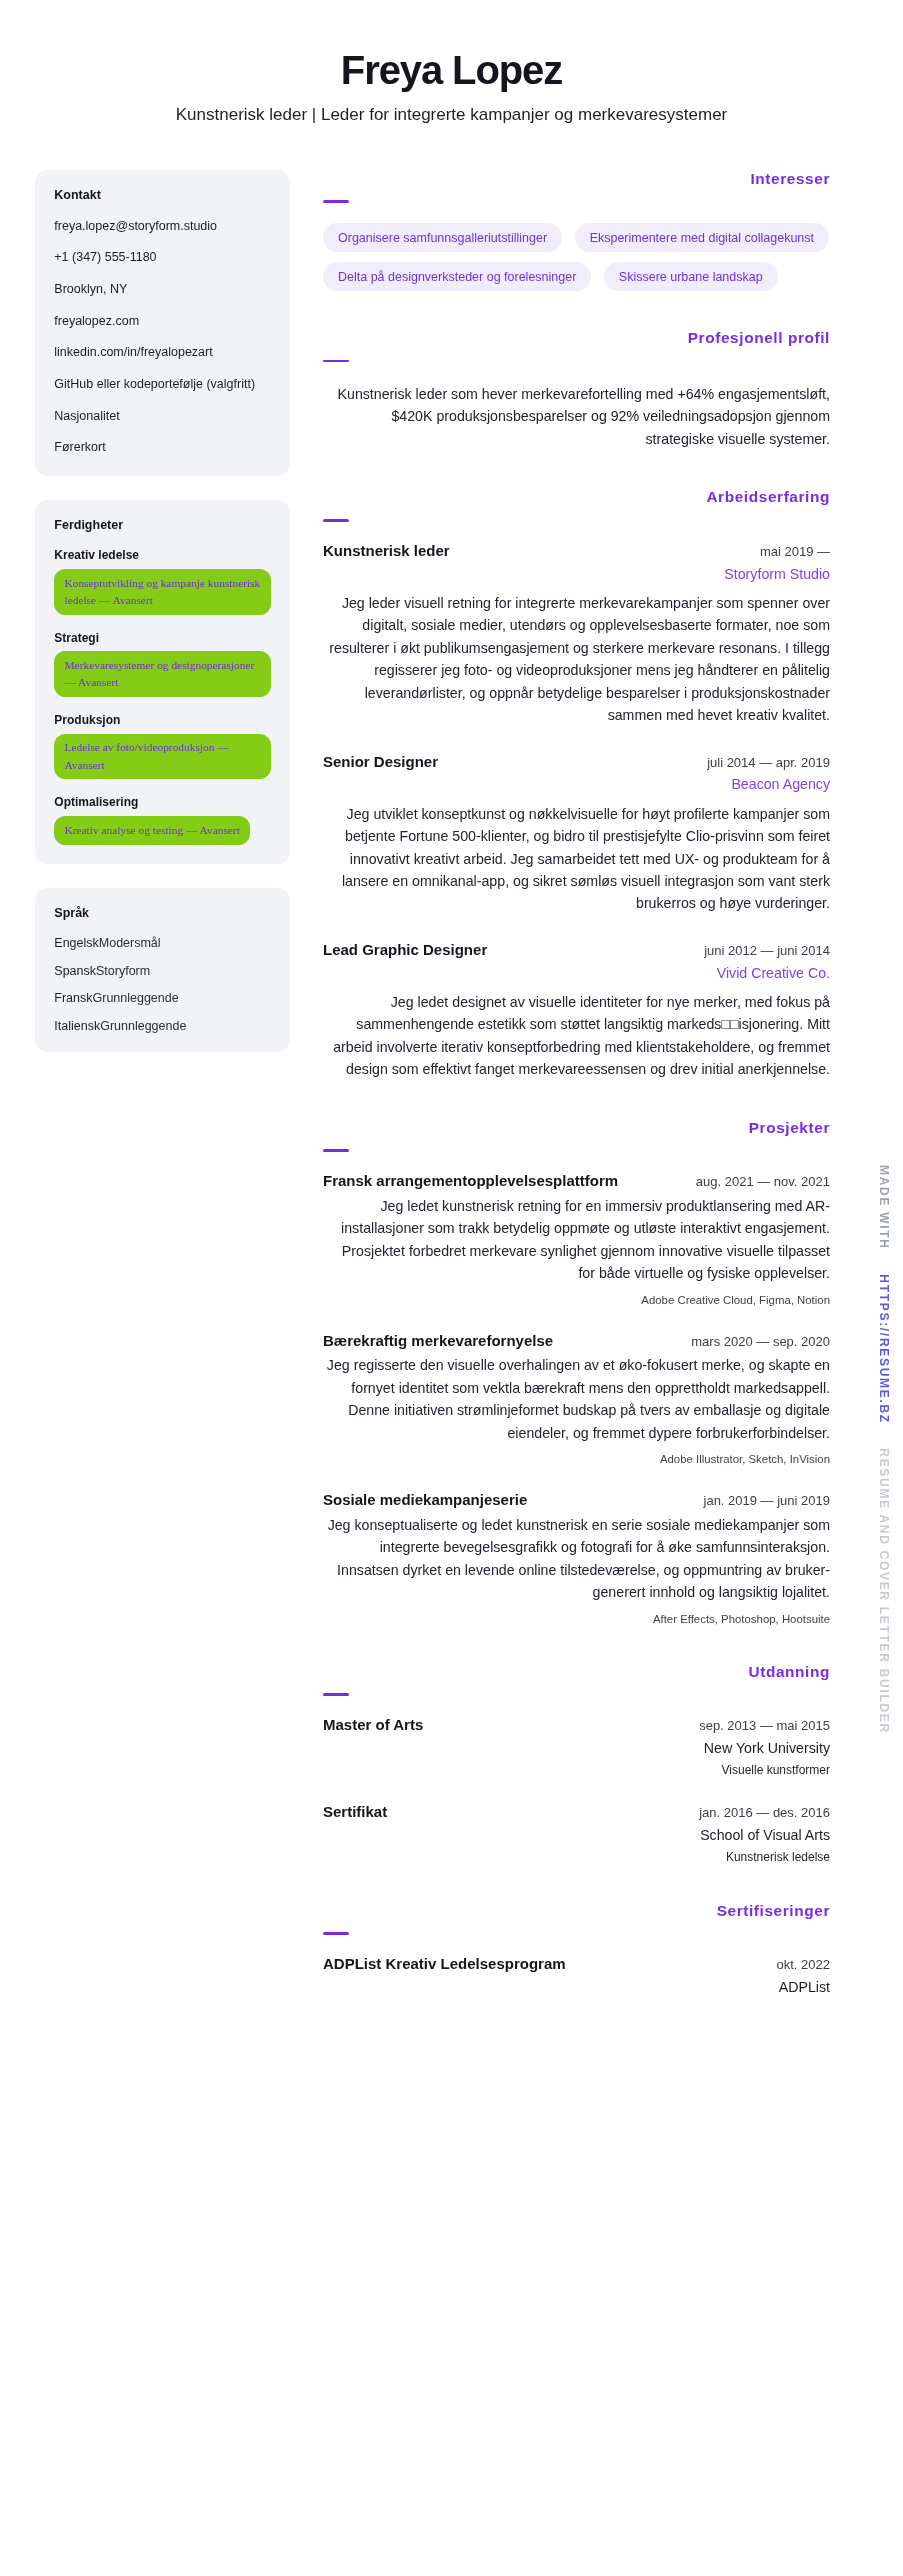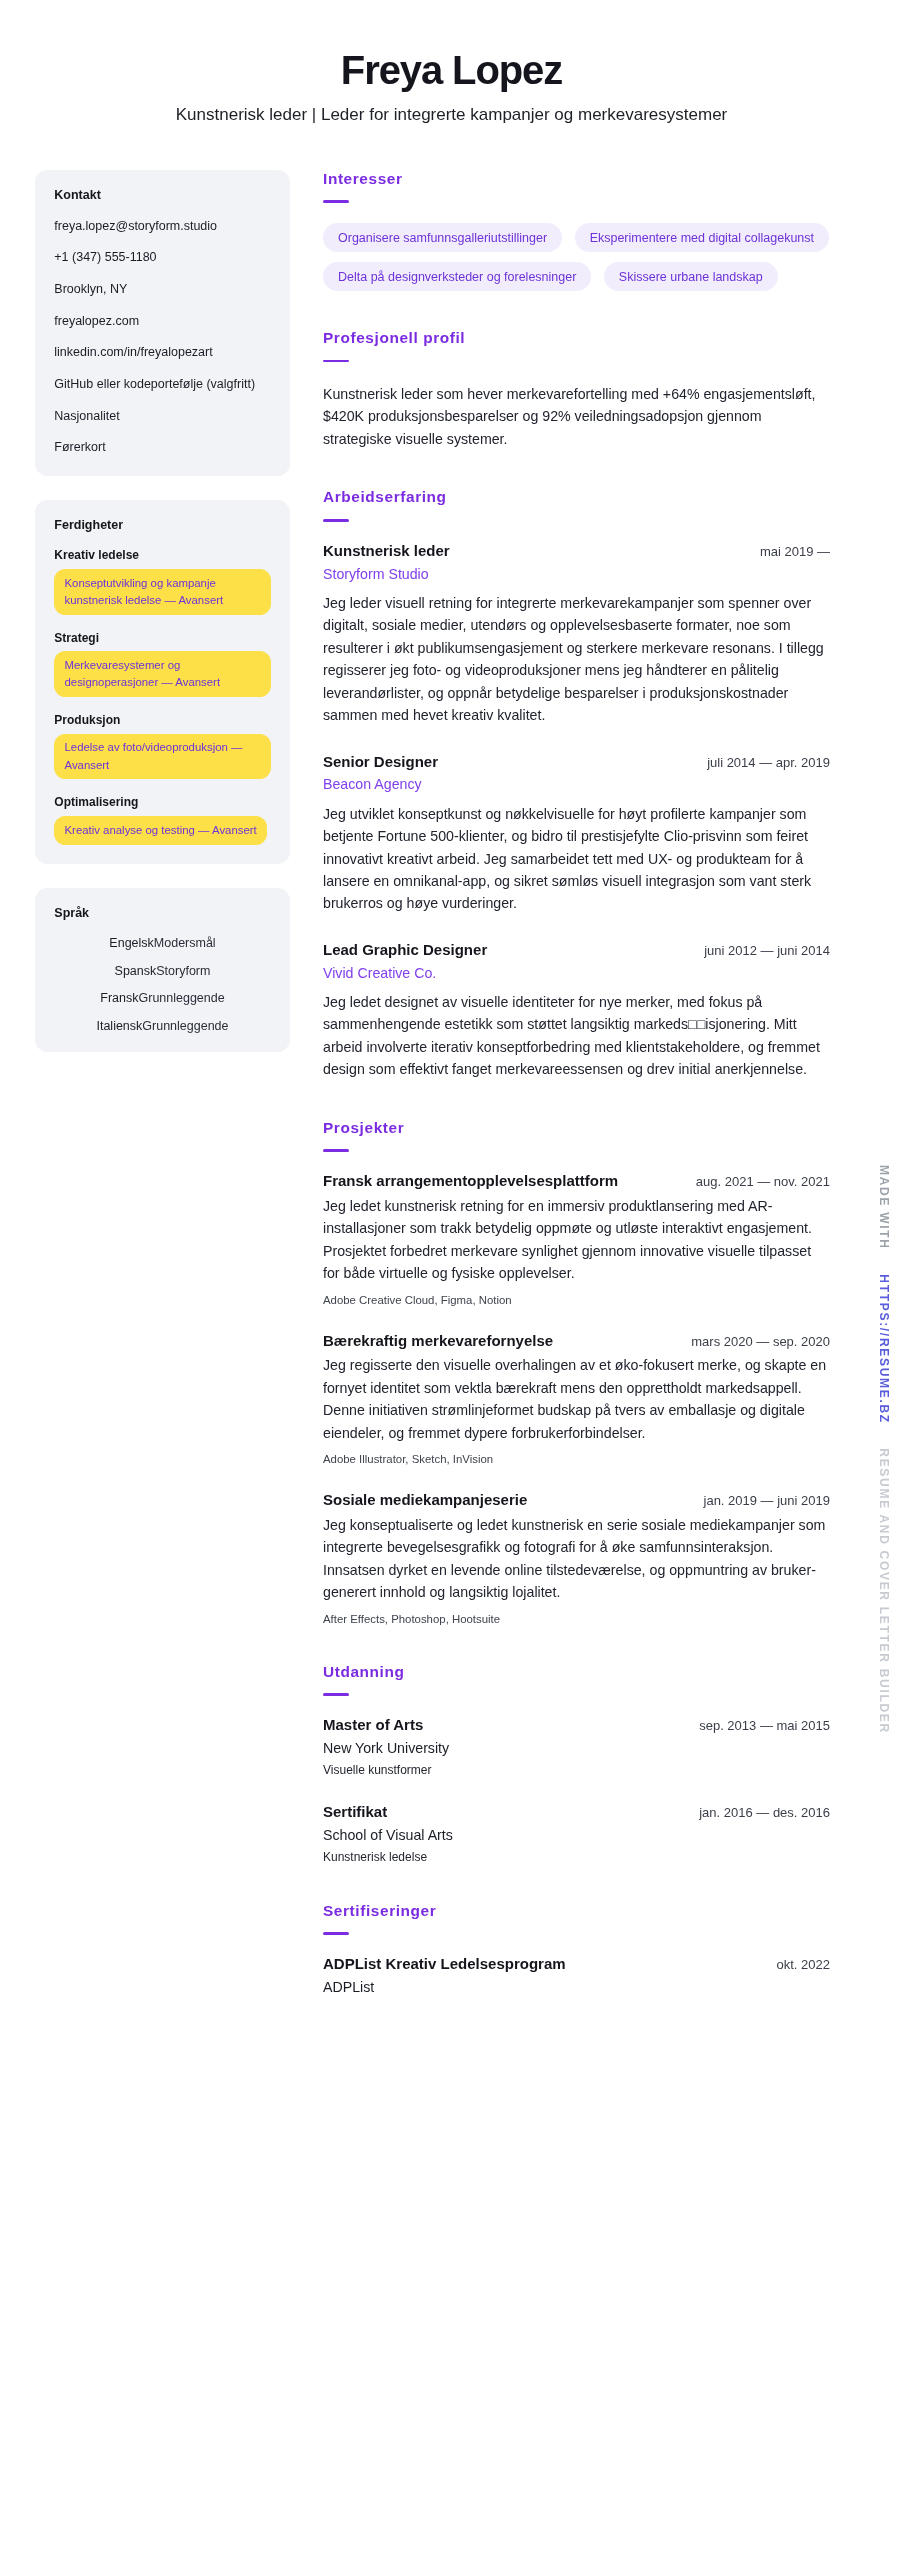--- a/index.html
+++ b/index.html
@@ -18,29 +18,29 @@
   .main { flex: 1; min-width: 0; padding-right: 38px; }
 
   
   .card { background: #f1f3f6; border-radius: 12.5px; padding: 18px 19.3px 19.3px; }
   .card-h { font-size: 12.5px; font-weight: 700; color: #15161d; margin: 0 0 16px; }
   .c-item { font-size: 12.5px; line-height: 1.4; color: #1a1d26; margin-bottom: 14.2px; }
   .c-item:last-child { margin-bottom: 0; }
 
   .sk-label { font-size: 12px; font-weight: 700; color: #15161d; margin: 16px 0 6.8px; }
   .sk-label.first { margin-top: 0; }
-  .pill { display: inline-block; background: #fde047; color: #6d33d8; font-size: 11.4px; line-height: 1.5; padding: 5.7px 10.2px; border-radius: 11.4px; }
-
-  .lang-row { display: flex; justify-content: center; align-items: baseline; font-size: 12.5px; margin-bottom: 13.7px; }
+  .pill { display: inline-block; background: #84cc16; color: #6d33d8; font-size: 11.4px; line-height: 1.5; padding: 5.7px 10.2px; border-radius: 11.4px; font-family: Liberation Serif, serif; }
+
+  .lang-row { display: flex; justify-content: flex-start; align-items: baseline; font-size: 12.5px; margin-bottom: 13.7px; }
   .lang-row:last-child { margin-bottom: 0; }
   .lang-name { color: #1a1d26; }
   .lang-level { color: #2a2e38; }
 
   
-  .section { margin-bottom: 38px; }
+  .section { margin-bottom: 38px; text-align: right; }
   .sec-h { font-size: 15.4px; font-weight: 700; letter-spacing: 0.6px; color: #7b2ce0; margin: 0; }
   .sec-rule { width: 26px; height: 2.8px; border-radius: 1.7px; background: #7b2ce0; margin: 12.5px 0 20.5px; }
 
   .int-pills { display: flex; flex-wrap: wrap; gap: 10.2px 12.5px; }
   .int-pill { background: #f2edfc; color: #6d33d8; font-size: 12.5px; padding: 7.4px 15px; border-radius: 15px; white-space: nowrap; }
 
   .para { font-size: 14.2px; line-height: 1.58; color: #21242e; margin: 0; }
 
   .entry { margin-bottom: 26px; }
   .entry:last-child { margin-bottom: 0; }

